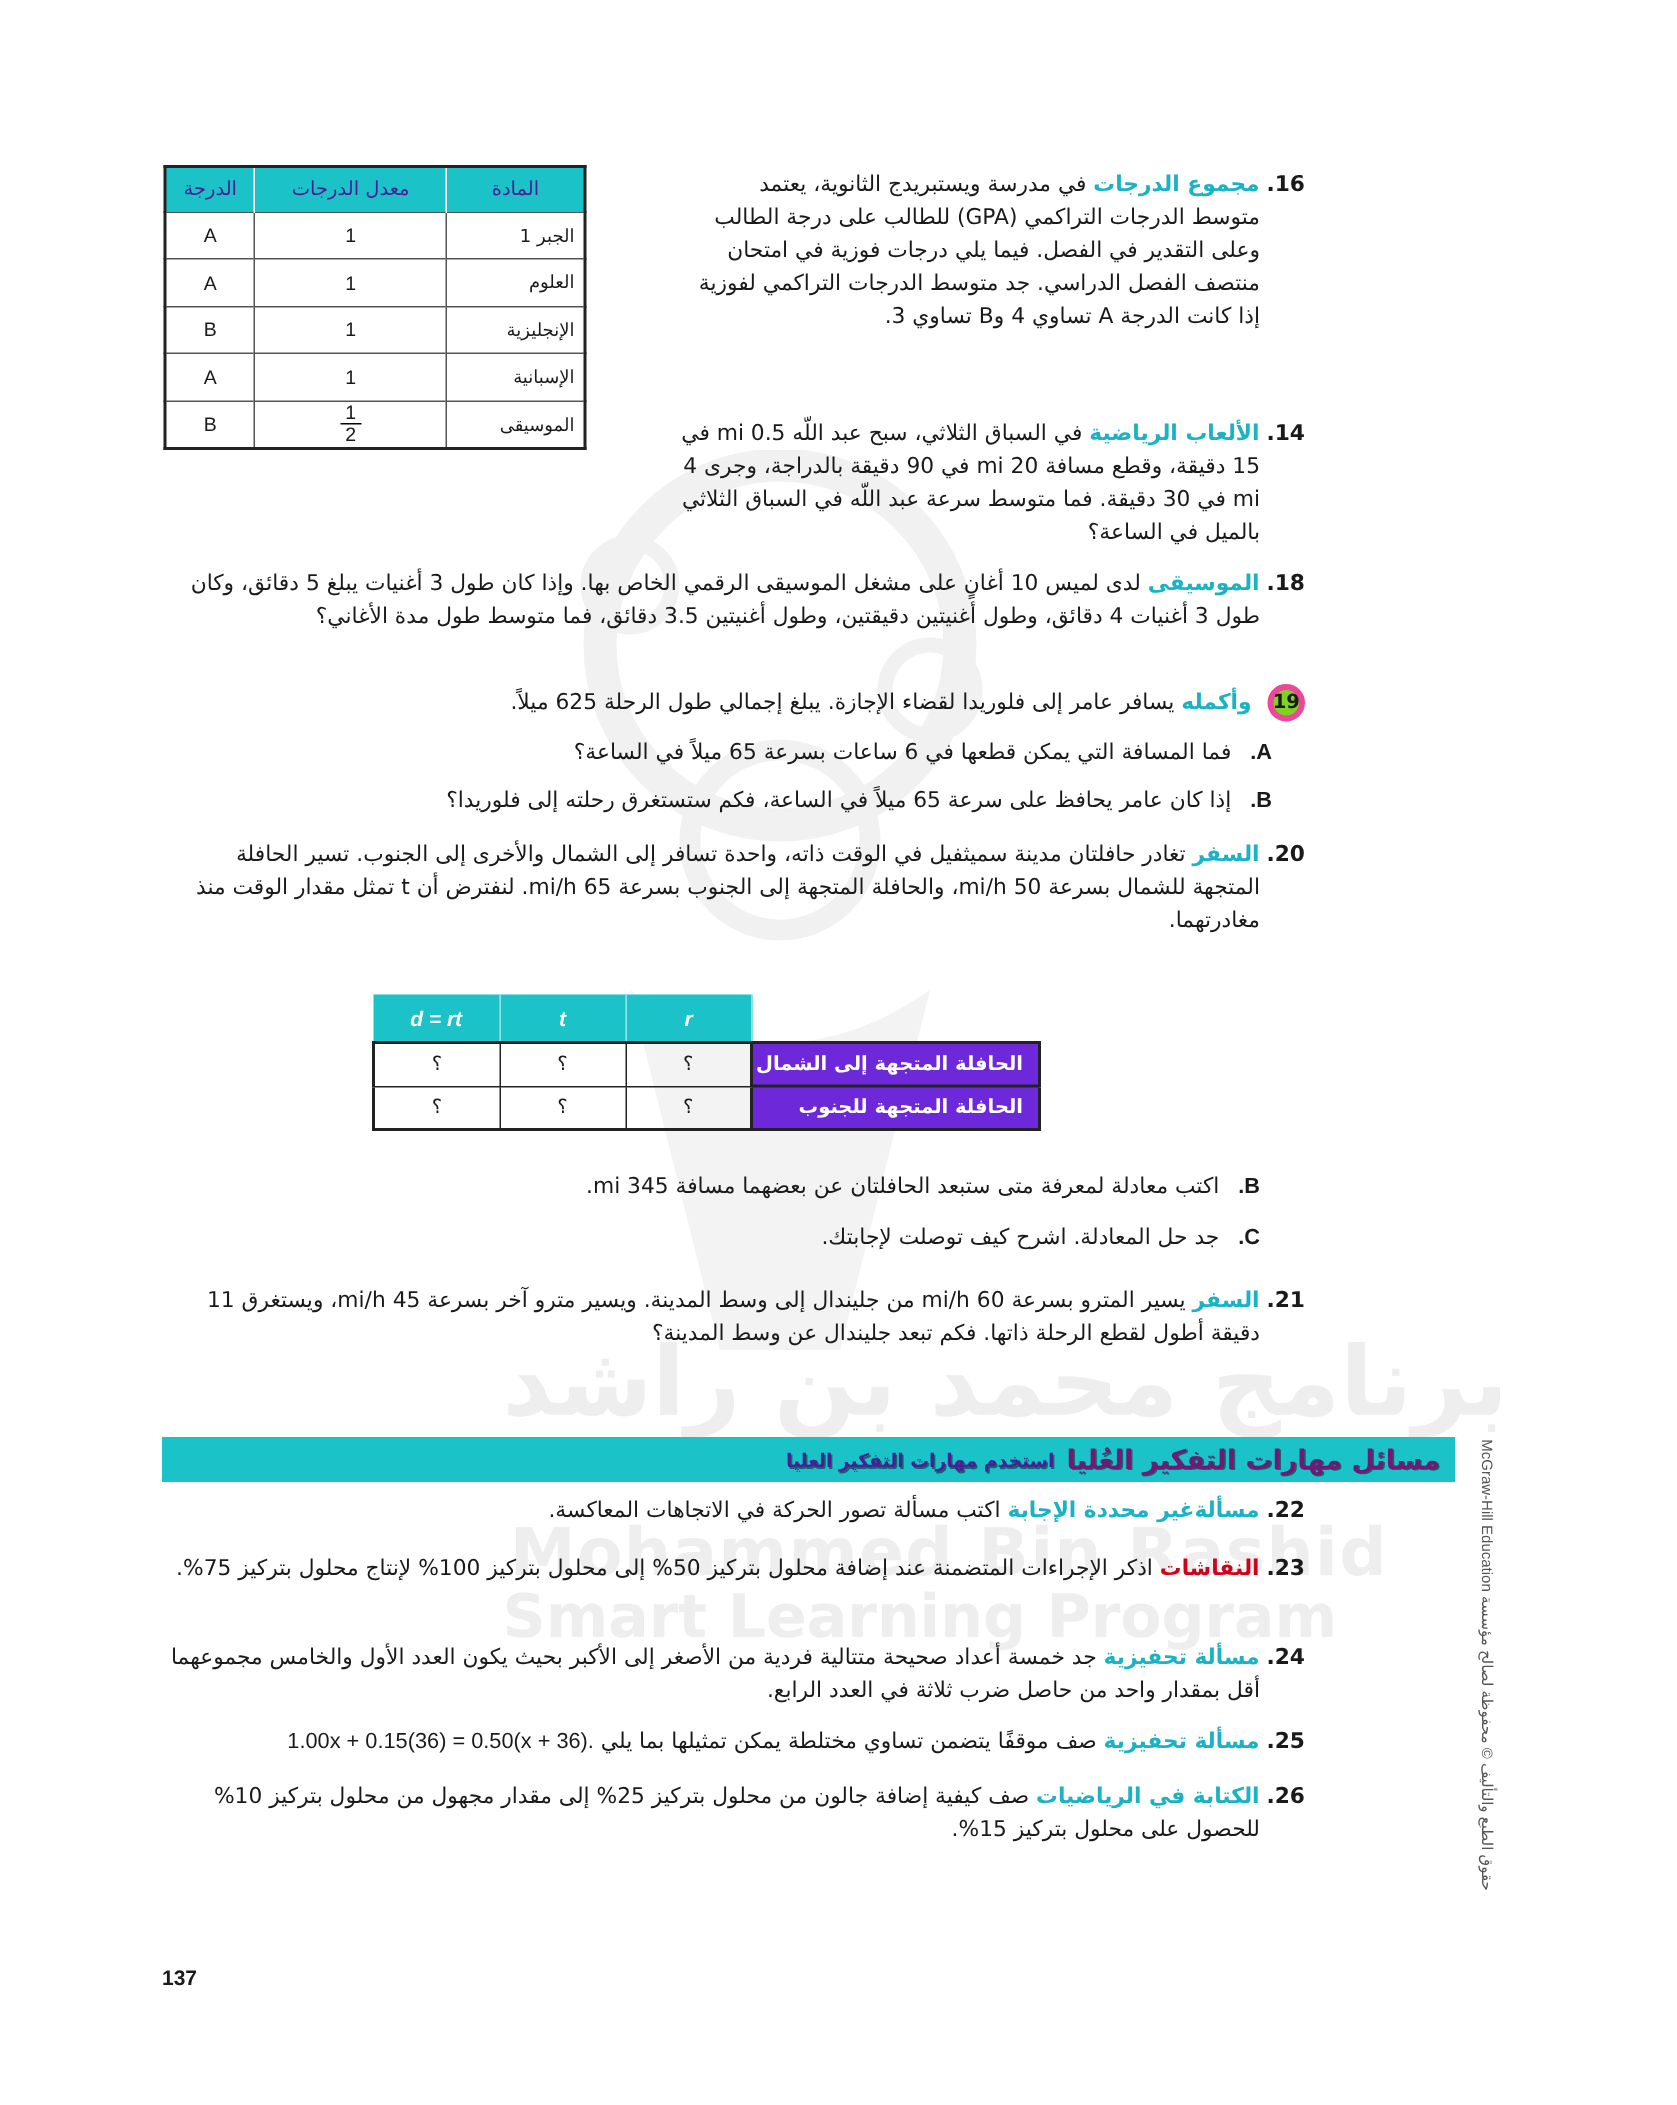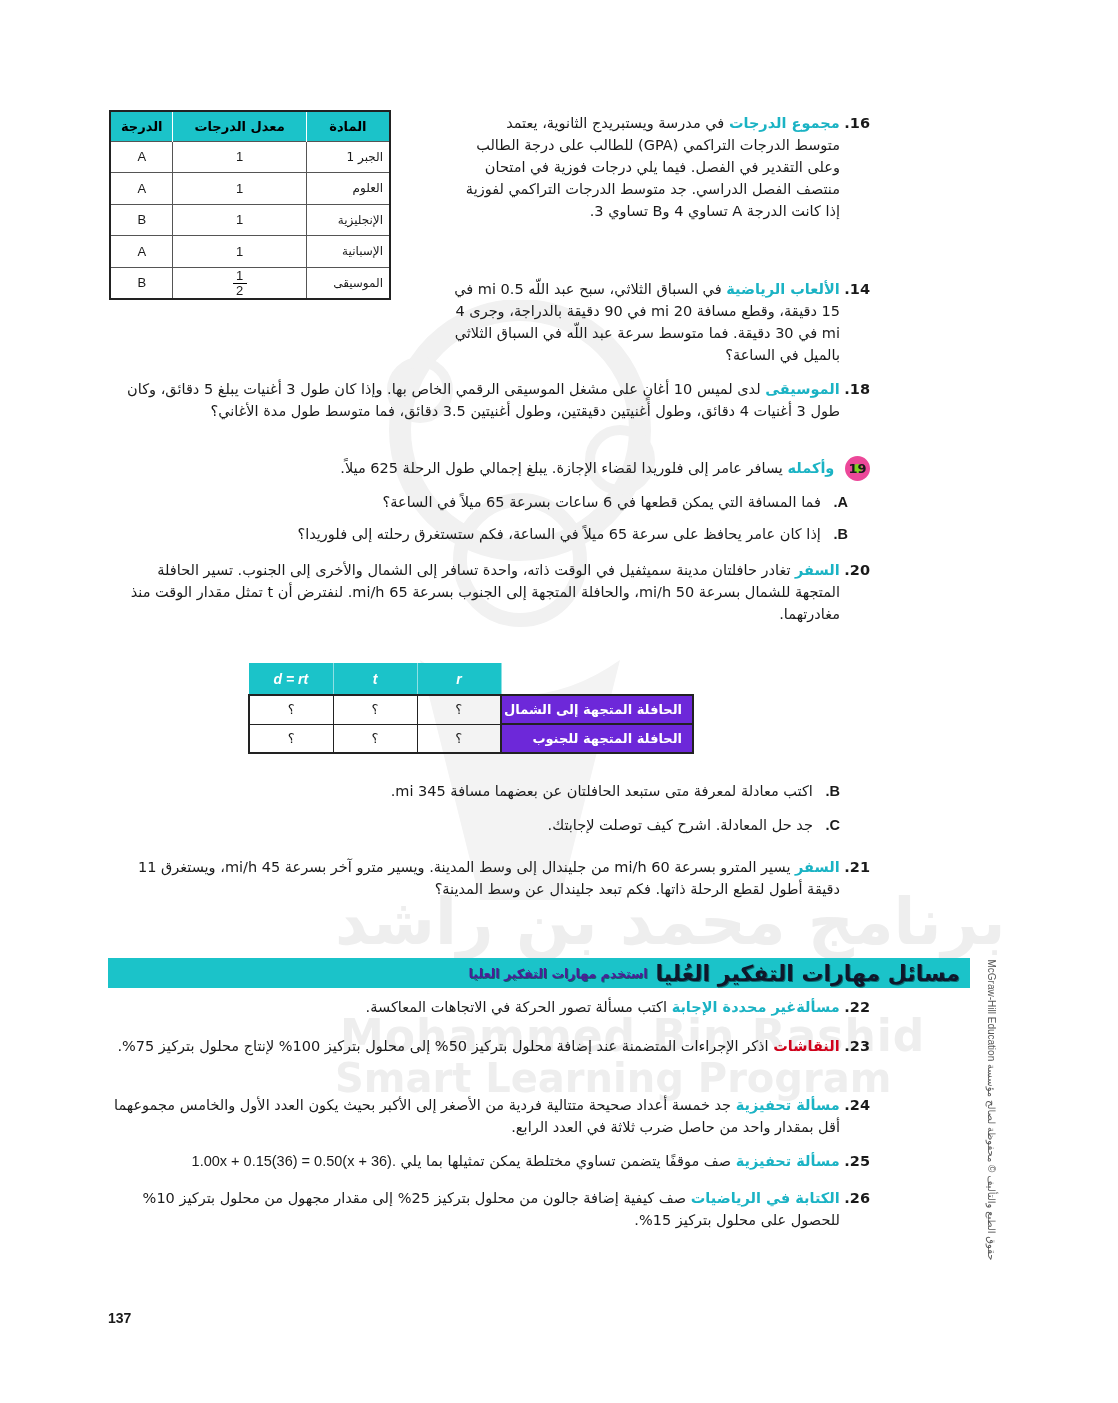--- a/index.html
+++ b/index.html
@@ -14,55 +14,55 @@
   .wm-logo { position: absolute; left: 300px; top: 300px; width: 440px; height: 620px; z-index: 0; }
 
   .content { position: absolute; z-index: 1; direction: rtl; font-size: 14.5px; line-height: 22px; text-align: right; }
   .num { font-weight: bold; }
   .kw { color: #1bb3c4; font-weight: bold; }
   .kw-red { color: #d0021b; font-weight: bold; }
   .en { direction: ltr; unicode-bidi: embed; font-family: "Liberation Sans", sans-serif; }
 
   
   .grade-table { position: absolute; left: 109px; top: 110px; width: 282px; border-collapse: collapse; direction: rtl; border: 2px solid #222; z-index: 1; }
-  .grade-table th { background: #1bc3c9; color: #000000; font-size: 13px; height: 30px; font-weight: bold; border-right: 1px solid #ffffff; }
+  .grade-table th { background: #1bc3c9; color: #4c1d95; font-size: 13px; height: 30px; font-weight: normal; border-right: 1px solid #ffffff; }
   .grade-table td { border: 1px solid #555; height: 31.5px; font-size: 13px; text-align: center; }
   .grade-table td.subj { text-align: right; padding-right: 6px; font-size: 12px; }
   .frac { display: inline-flex; flex-direction: column; align-items: center; line-height: 14px; font-family: "Liberation Sans", sans-serif; }
   .frac .bar { width: 14px; border-top: 1.5px solid #000; }
 
   .q16 { left: 460px; top: 112px; width: 410px; }
   .q17 { left: 440px; top: 278px; width: 430px; }
   .q18 { left: 108px; top: 378px; width: 762px; }
   .q19 { left: 200px; top: 456px; width: 670px; }
   .q20 { left: 108px; top: 559px; width: 762px; }
   .q21 { left: 108px; top: 856px; width: 762px; }
   .q22 { left: 300px; top: 996px; width: 570px; }
   .q23 { left: 108px; top: 1035px; width: 762px; }
   .q24 { left: 108px; top: 1094px; width: 762px; }
   .q25 { left: 108px; top: 1150px; width: 762px; }
   .q26 { left: 108px; top: 1187px; width: 762px; }
 
   .hang { padding-right: 30px; text-indent: -30px; }
   .sub { margin-top: 10px; padding-right: 22px; }
   .sub .lbl { font-weight: bold; font-family: "Liberation Sans", sans-serif; margin-left: 8px; }
-  .circle19 { display: inline-flex; align-items: center; justify-content: center; width: 25px; height: 25px; border-radius: 50%; background: #7ed321; border: 8px solid #ec4899; font-weight: bold; font-size: 13px; margin-left: 6px; vertical-align: middle; direction: ltr; }
+  .circle19 { display: inline-flex; align-items: center; justify-content: center; width: 25px; height: 25px; border-radius: 50%; background: #7ed321; border: 4px solid #ec4899; font-weight: bold; font-size: 13px; margin-left: 6px; vertical-align: middle; direction: ltr; }
 
   
   .bus-table { position: absolute; left: 248px; top: 663px; border-collapse: collapse; direction: ltr; z-index: 1; }
   .bus-table th { background: #1bc3c9; color: #fff; font-style: italic; font-family: "Liberation Sans", sans-serif; font-size: 14px; width: 84px; height: 32px; border-right: 1px solid #8fe0e4; }
   .bus-table th.blank { background: transparent; border: none; width: 192px; }
   .bus-table td { border: 1px solid #222; height: 29px; text-align: center; font-size: 13px; }
   .bus-table td.rowhead { background: #6d28d9; color: #fff; font-weight: bold; text-align: right; padding-right: 10px; direction: rtl; border: 2px solid #222; border-bottom: 1px solid #fff; }
   .bus-table tr.r1 td { border-top: 2px solid #222; }
   .bus-table tr td:first-child { border-left: 2px solid #222; }
   .bus-table tr.r2 td { border-bottom: 2px solid #222; }
 
   .section-bar { position: absolute; left: 108px; top: 958px; width: 862px; height: 30px; background: #1bc3c9; z-index: 1; direction: rtl; display: flex; align-items: center; padding-right: 10px; }
-  .section-bar .title { color: #0f172a; font-size: 22px; font-weight: bold; text-shadow: 1px 1px 0 #0a6a70; }
+  .section-bar .title { color: #701a75; font-size: 18px; font-weight: bold; text-shadow: 1px 1px 0 #0a6a70; }
   .section-bar .sub-title { color: #4c1d95; font-size: 12.5px; font-weight: bold; margin-right: 8px; text-shadow: 1px 1px 0 #0a6a70; }
 
   .side-text { position: absolute; left: 983px; top: 945px; width: 16px; height: 330px; z-index: 1; }
   .side-text span { position: absolute; left: 50%; top: 50%; transform: translate(-50%, -50%) rotate(90deg); white-space: nowrap; font-size: 10px; color: #555; font-family: "Liberation Sans", sans-serif; direction: rtl; }
 
   .page-num { position: absolute; left: 108px; top: 1310px; font-size: 14px; font-weight: bold; font-family: "Liberation Sans", sans-serif; z-index: 1; }
 </style>
 </head>
 <body>
 

